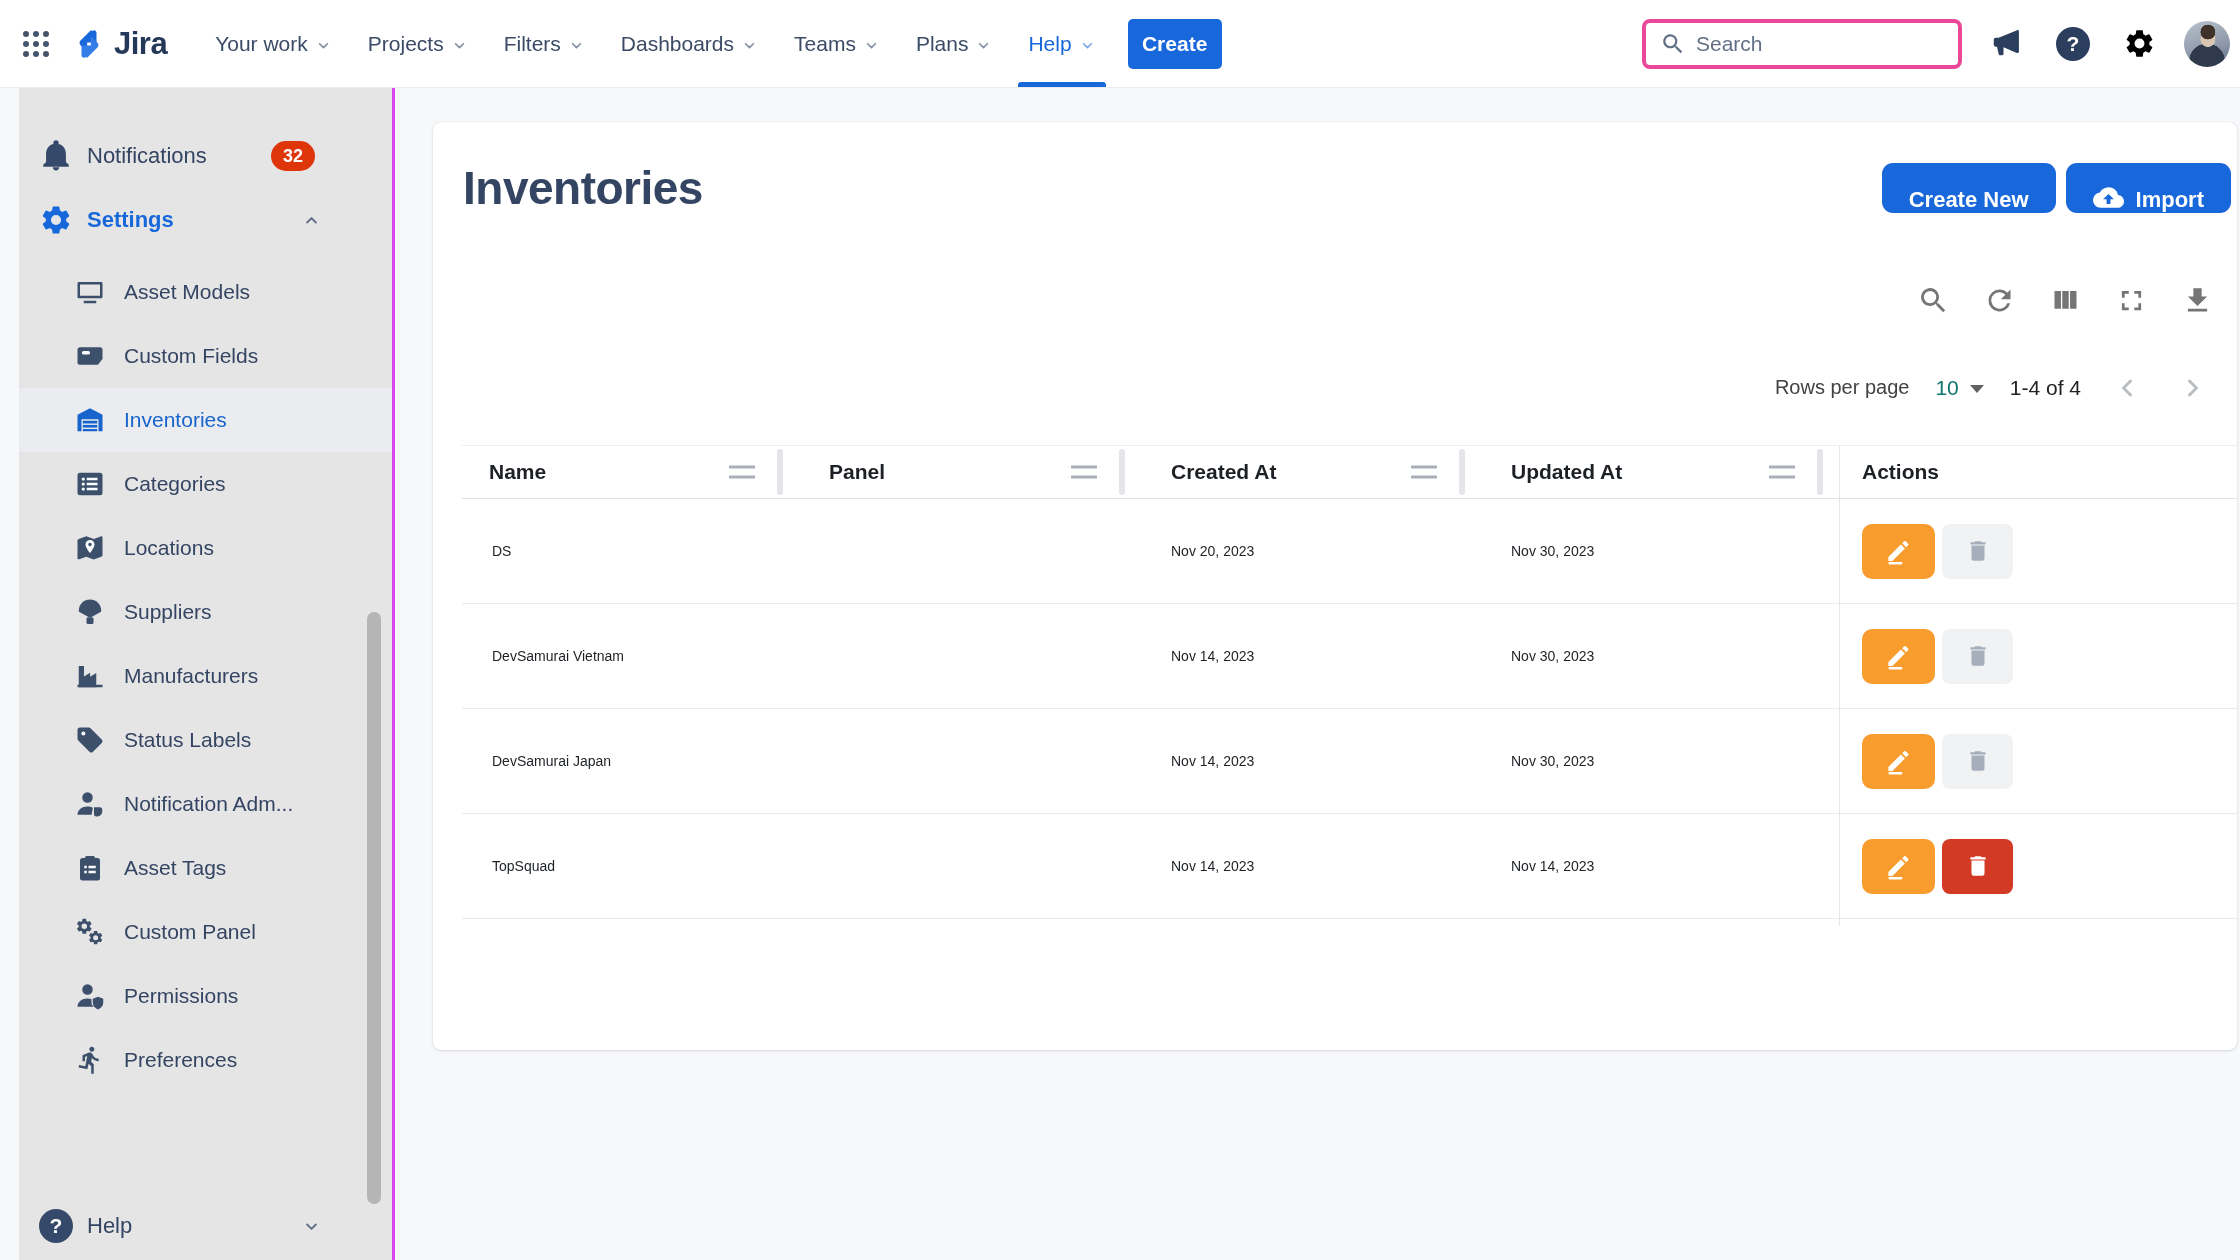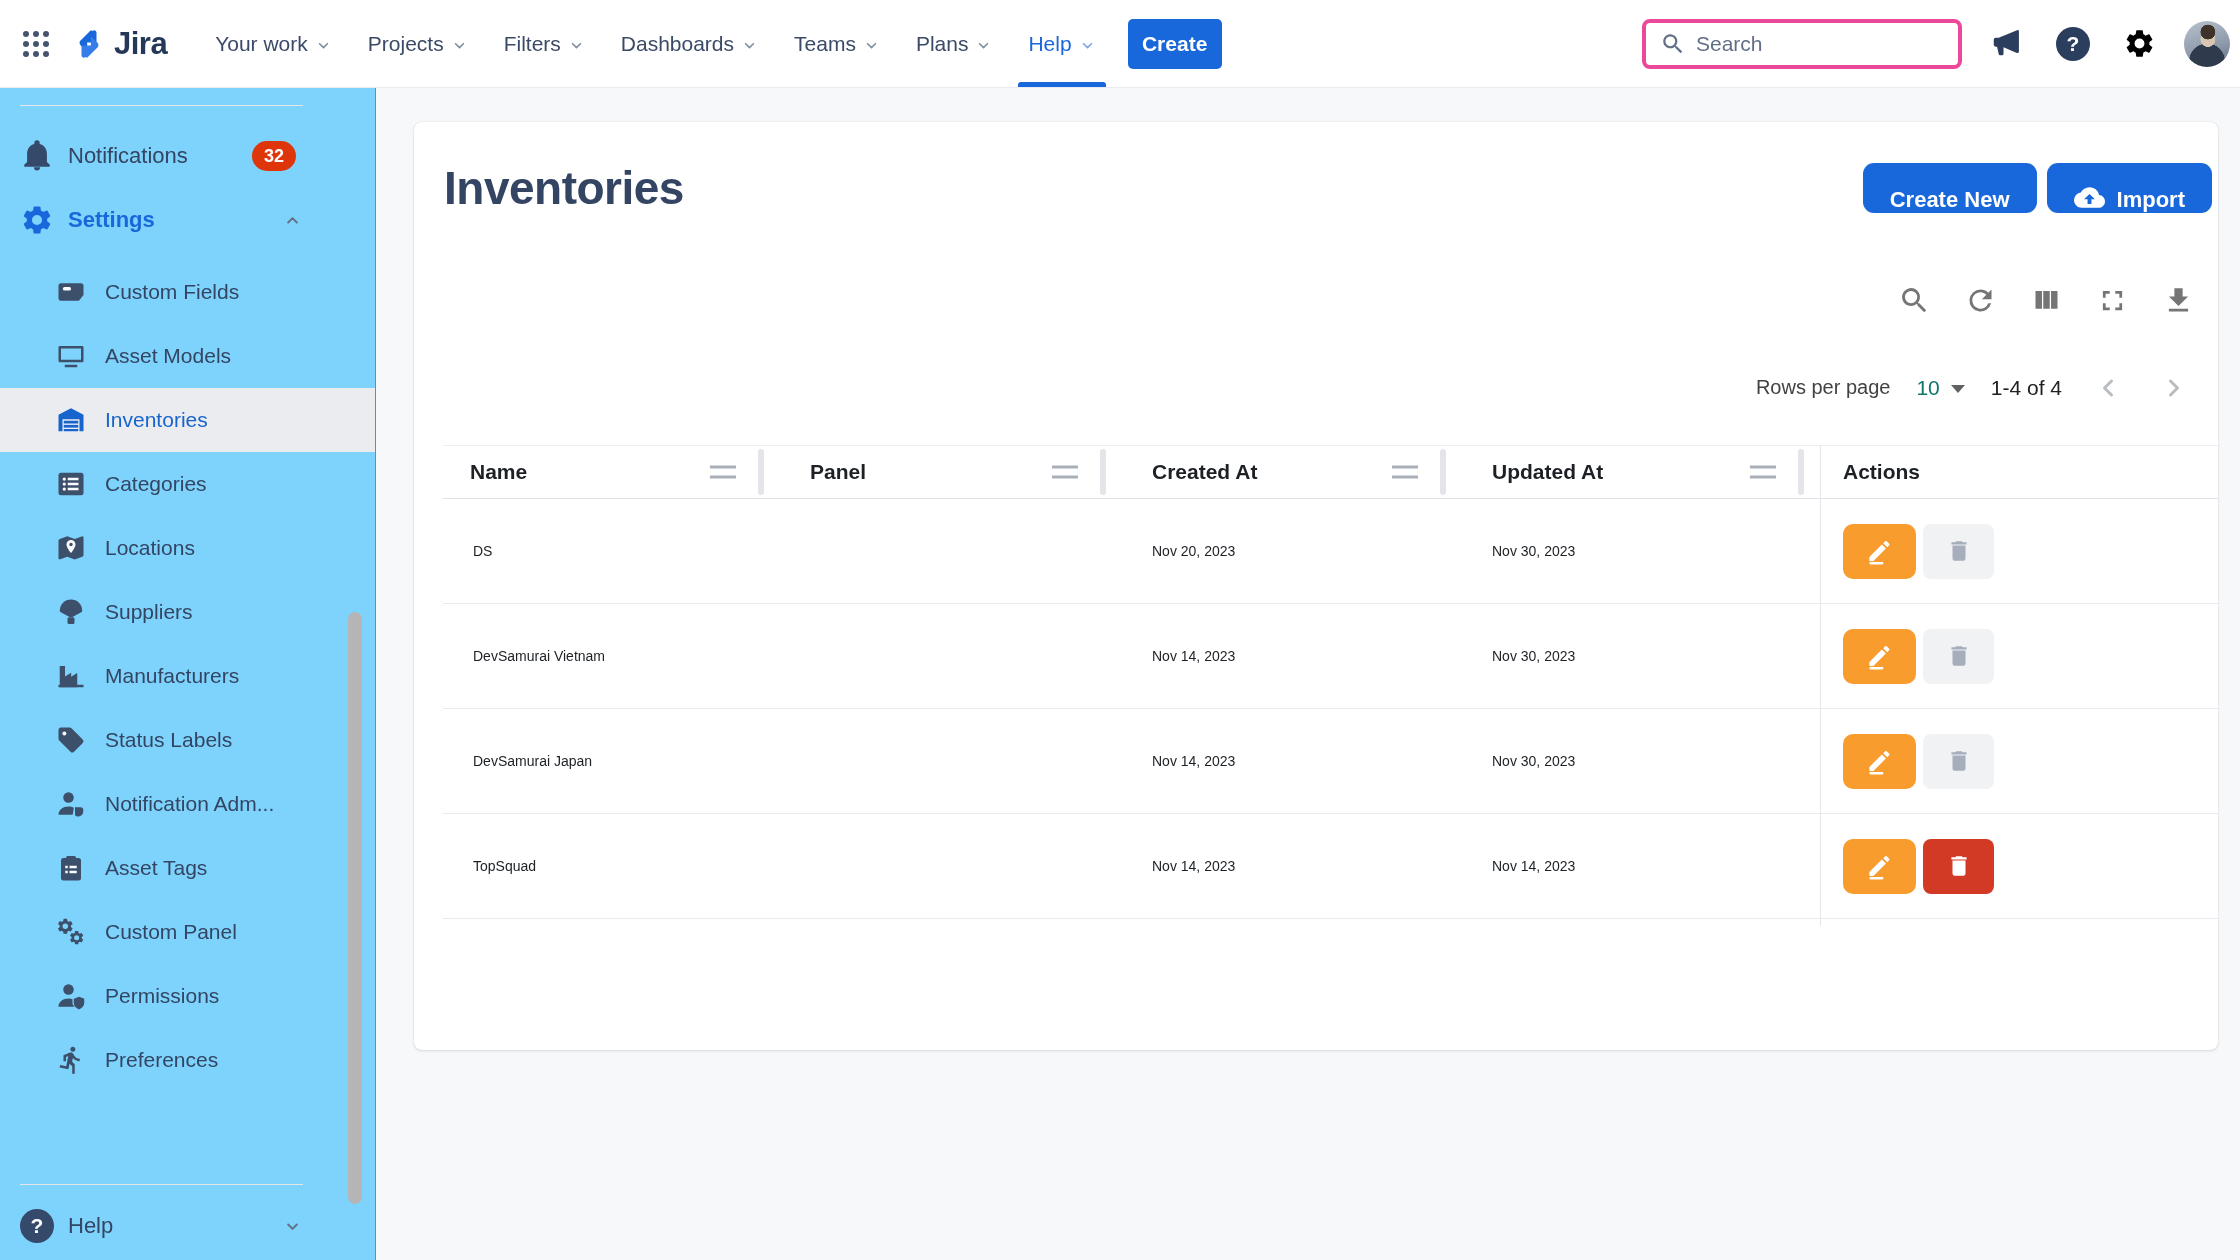--- a/index.html
+++ b/index.html
@@ -40,21 +40,21 @@
     background:
       radial-gradient(circle at 52% 24%, #3e3229 0 17%, rgba(0,0,0,0) 18%),
       radial-gradient(circle at 52% 40%, #d8c6b2 0 20%, rgba(0,0,0,0) 21%),
       radial-gradient(circle at 50% 88%, #2f3b4d 0 38%, rgba(0,0,0,0) 39%),
       linear-gradient(160deg, #b9c2cd 0%, #8d99aa 60%, #5b6b80 100%); }
 
   
   .app-body { display:flex; height:1172px; }
 
   
-  .sidebar { position:relative; width:376px; flex:0 0 376px; background:#7dd3fc; border-right:1px solid #d946ef; }
+  .sidebar { position:relative; width:376px; flex:0 0 376px; background:#e5e5e5; border-right:3px solid #d946ef;margin-left:19px; }
   .sb-divider { height:1px; background:#E4E6EA; margin-left:20px; width:283px; }
   .sb-divider.top { margin-top:17px; }
   .sb-item { position:relative; display:flex; align-items:center; height:64px; cursor:pointer; font-size:22px;
              font-weight:500; color:#344563; }
   .sb-item .icon { position:absolute; left:20px; width:34px; height:34px; color:#35496A; }
   .sb-item .icon svg { width:100%; height:100%; fill:currentColor; }
   .sb-item .label { margin-left:68px; }
   .sb-item.notifications { margin-top:18px; }
   .badge { position:absolute; left:252px; top:17px; min-width:44px; height:30px; padding:0 10px;
            background:#DE350B; color:#fff; font-size:18px; font-weight:600; border-radius:15px;
@@ -249,34 +249,34 @@
         <svg viewBox="0 0 24 24" width="19" height="19">
             <path d="M6.5 14.5 12 9l5.5 5.5" fill="none" stroke="currentColor" stroke-width="2.4" stroke-linecap="round" stroke-linejoin="round"></path>
           </svg>
       </span>
     </div>
 
     <div class="sb-sub-list">
         <div class="sb-item sb-sub">
           <span class="icon">
             <svg viewBox="0 0 24 24">
+              <path d="M3 4h18a1 1 0 0 1 1 1v11a1 1 0 0 1-1 1H3a1 1 0 0 1-1-1V5a1 1 0 0 1 1-1zm1 2v9h16V6H4z"></path>
+              <path d="M7 19h10v2H7z"></path>
+            </svg>
+          </span>
+          <span class="label">Asset Models</span>
+        </div>
+        <div class="sb-item sb-sub">
+          <span class="icon">
+            <svg viewBox="0 0 24 24">
               <path d="M4 5h16a2 2 0 0 1 2 2v7.3L18.3 19H4a2 2 0 0 1-2-2V7a2 2 0 0 1 2-2z"></path>
               <rect x="5.5" y="8" width="6.5" height="2.8" rx="1.3" fill="#FAFBFC"></rect>
             </svg>
           </span>
           <span class="label">Custom Fields</span>
-        </div>
-        <div class="sb-item sb-sub">
-          <span class="icon">
-            <svg viewBox="0 0 24 24">
-              <path d="M3 4h18a1 1 0 0 1 1 1v11a1 1 0 0 1-1 1H3a1 1 0 0 1-1-1V5a1 1 0 0 1 1-1zm1 2v9h16V6H4z"></path>
-              <path d="M7 19h10v2H7z"></path>
-            </svg>
-          </span>
-          <span class="label">Asset Models</span>
         </div>
         <div class="sb-item sb-sub selected">
           <span class="icon">
             <svg viewBox="0 0 24 24">
               <path d="M12 2.5 2 7.8V21h3.2v-9.6h13.6V21H22V7.8z"></path>
               <rect x="6.2" y="12.6" width="11.6" height="2.2"></rect>
               <rect x="6.2" y="15.9" width="11.6" height="2.2"></rect>
               <rect x="6.2" y="19.2" width="11.6" height="1.8"></rect>
             </svg>
           </span>

